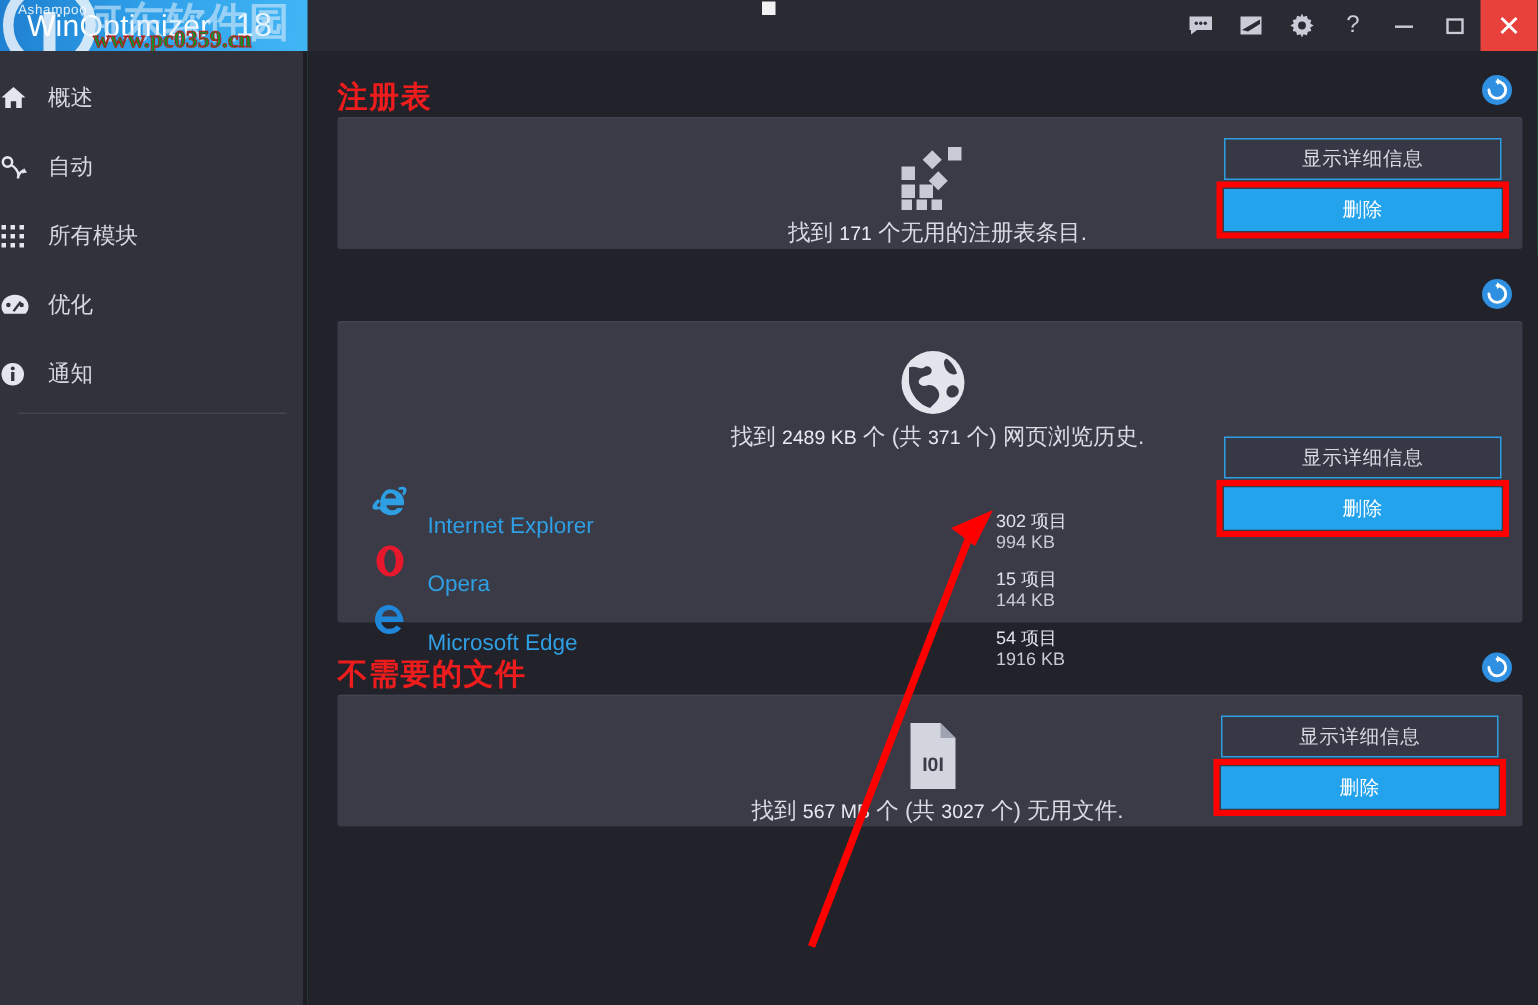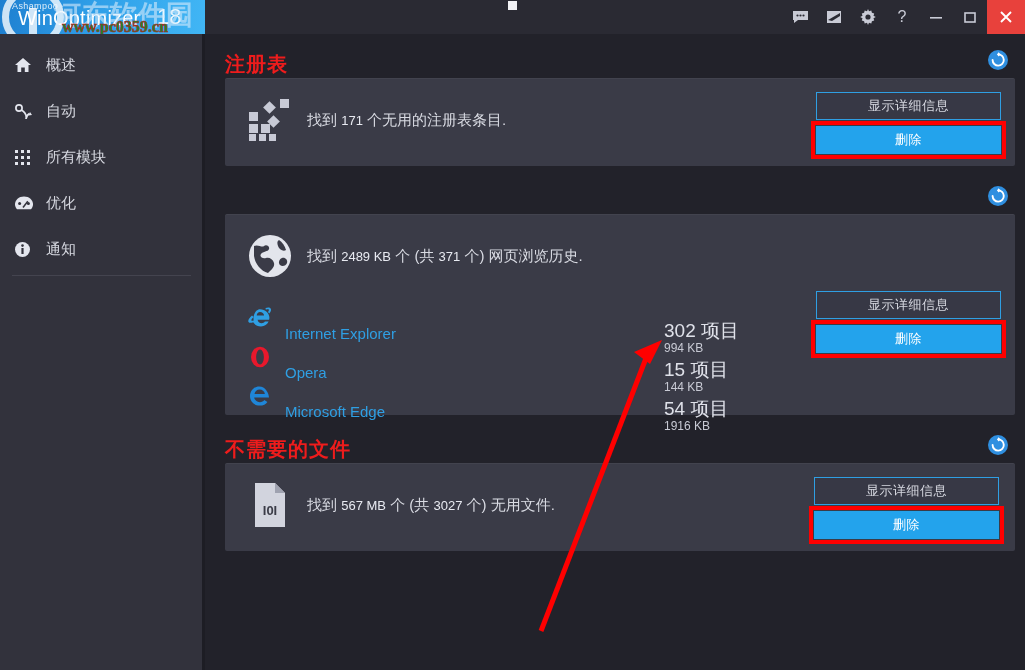--- a/index.html
+++ b/index.html
@@ -113,21 +113,20 @@
     background: #32323c;
     flex: none;
     padding-top: 8px;
     position: relative;
   }
   .nav-item {
     position: relative;
     height: 46px;
     display: flex;
     align-items: center;
-    padding-left: 14px;
     color: #d6d8e0;
     font-size: 15px;
   }
   .nav-item .nav-ico {
     width: 26px; height: 22px;
     display: flex; align-items: center; justify-content: flex-start;
     color: #e4e6ee;
     flex: none;
   }
   .nav-item .nav-label { margin-left: 6px; white-space: nowrap; }
@@ -191,20 +190,21 @@
     padding: 14px 10px 10px 14px;
     position: relative;
     box-shadow: 0 1px 0 rgba(255,255,255,0.045) inset;
   }
   .panel.tall { padding-bottom: 14px; }
 
   .summary-row {
     display: flex;
     align-items: center;
     min-height: 56px;
+    flex-direction: column;
   }
   .sum-ico {
     width: 62px; height: 54px;
     flex: none;
     display: flex; align-items: center; justify-content: center;
   }
   .sum-text {
     color: #d9dbe3;
     font-size: 15px;
     margin-left: 6px;
@@ -258,21 +258,21 @@
     font-size: 15px;
     margin-left: 4px;
     margin-top: 31px;
   }
   .br-stats {
     position: absolute;
     left: 425px;
     text-align: left;
     line-height: 1.15;
   }
-  .br-stats .items { color: #dfe1e9; font-size: 19px; margin-top: 40px; }
+  .br-stats .items { color: #dfe1e9; font-size: 12px; margin-top: 40px; }
   .br-stats .size { color: #c8cad4; font-size: 12px; }
 
   
   .annot-arrow {
     position: absolute;
     left: 0; top: 0;
     width: 1025px; height: 670px;
     pointer-events: none;
   }
 </style>

